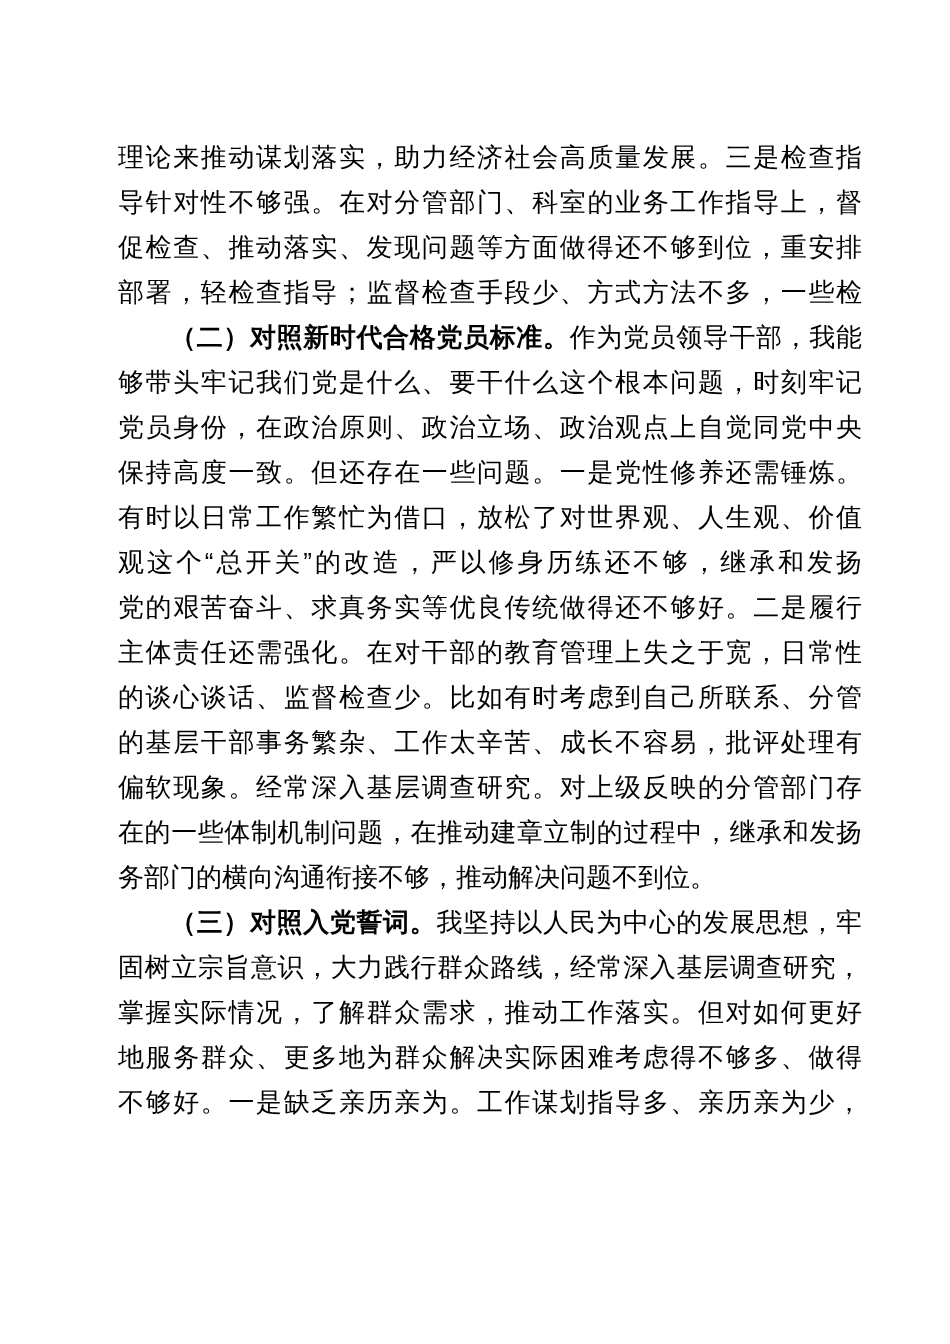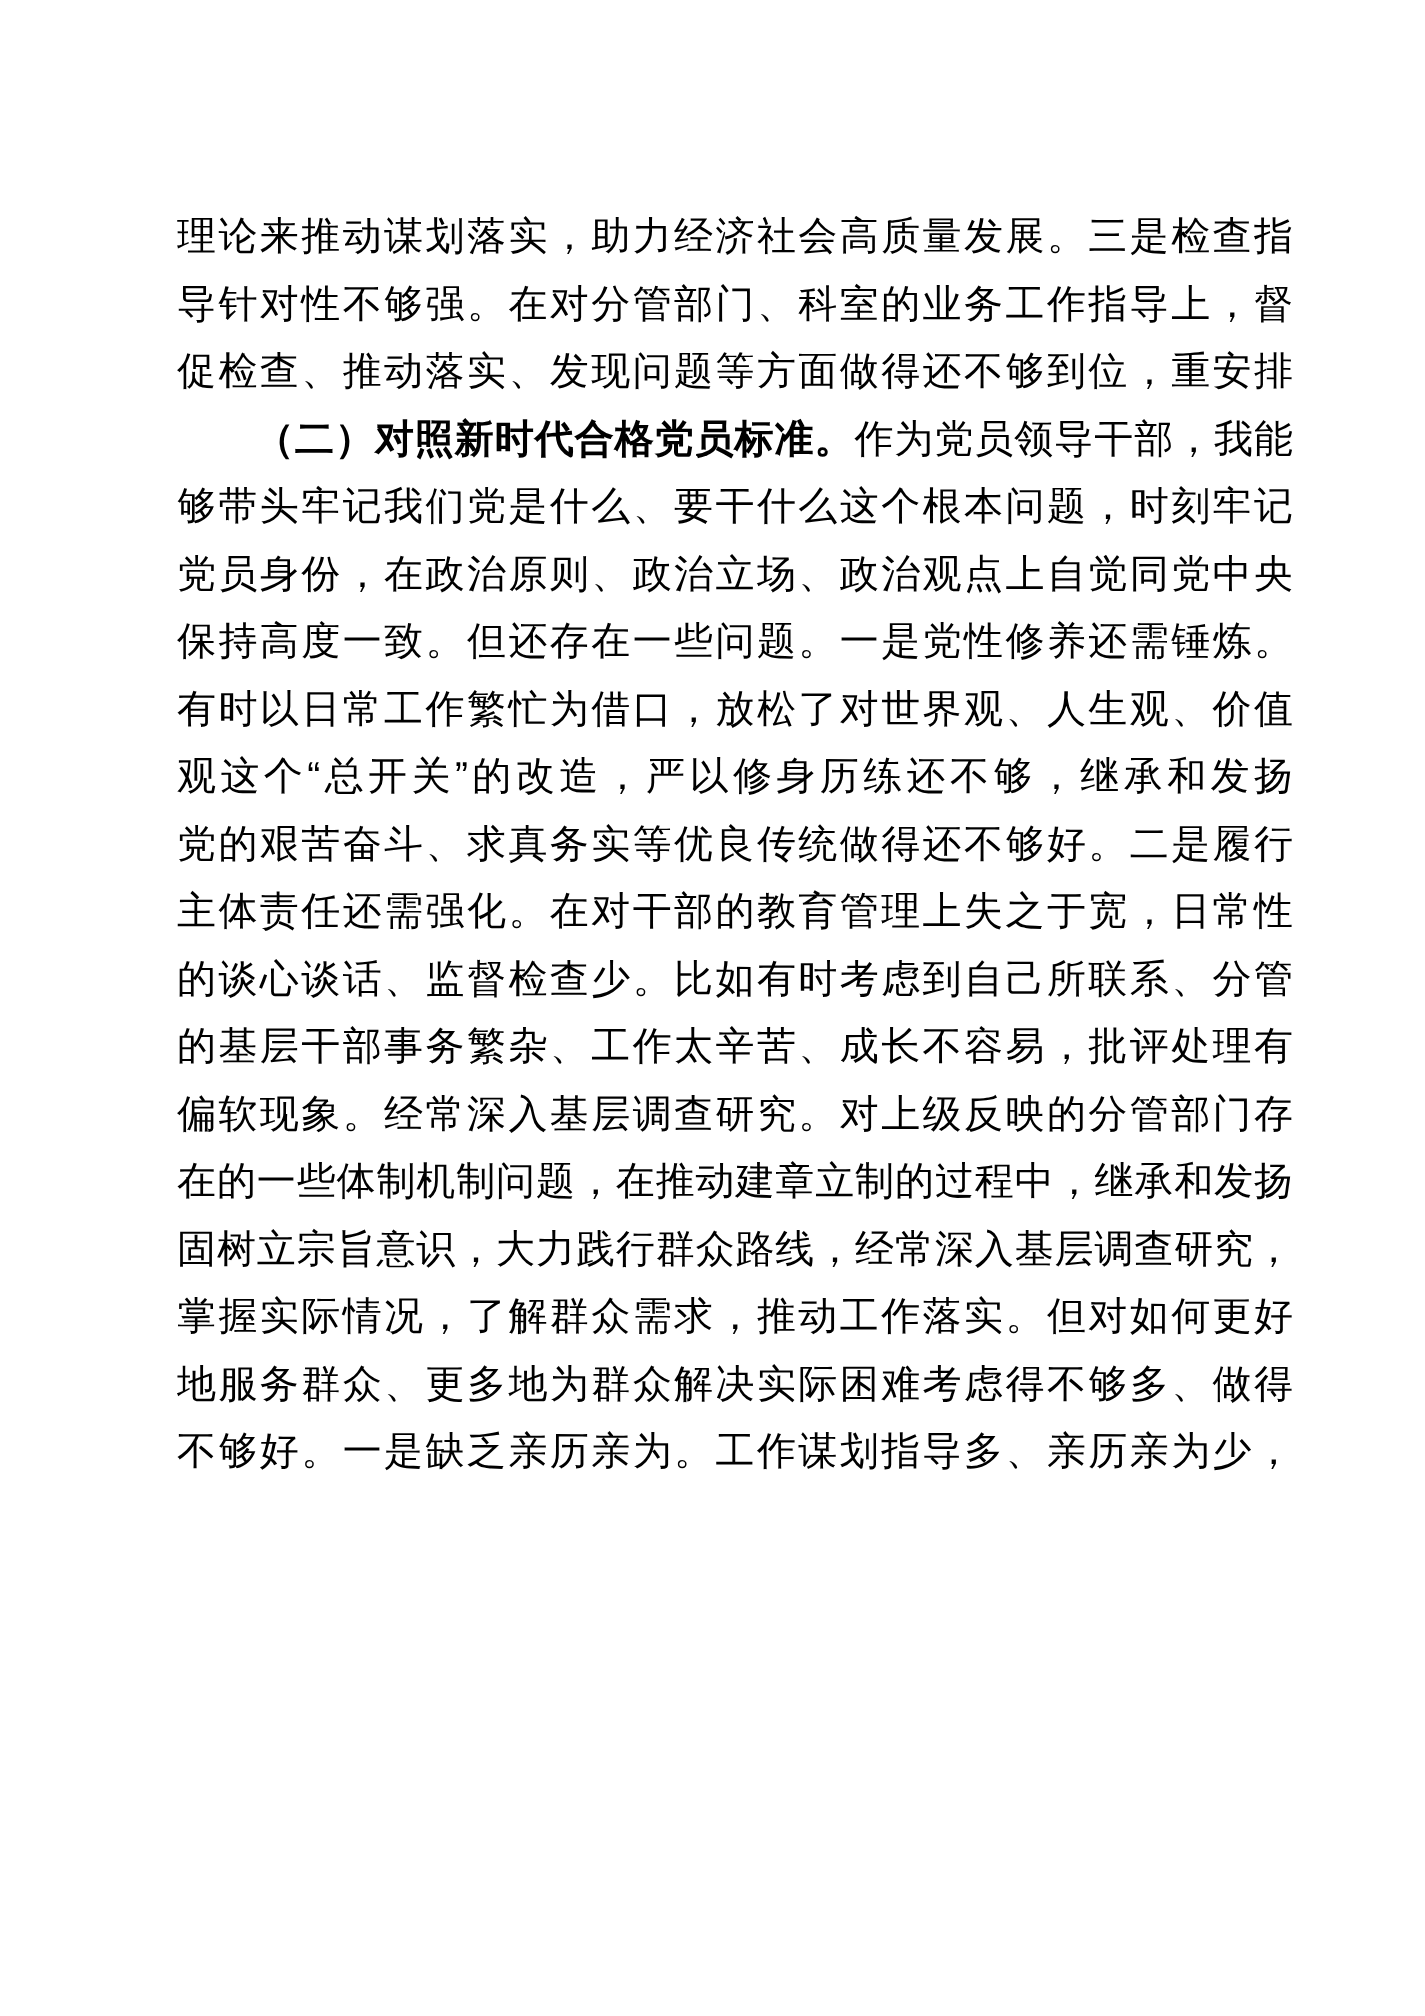--- a/index.html
+++ b/index.html
@@ -47,35 +47,38 @@
 </style>
 </head>
 <body>
 
 <div class="page" style="background: rgb(255, 255, 255);">
   <div class="content" style="color: rgb(0, 0, 0);">
       <div class="paragraph">
         <div class="line fill"><span class="seg">理论来推动谋划落实，助力经济社会高质量发展。三是检查指</span></div>
         <div class="line fill"><span class="seg">导针对性不够强。在对分管部门、科室的业务工作指导上，督</span></div>
         <div class="line fill"><span class="seg">促检查、推动落实、发现问题等方面做得还不够到位，重安排</span></div>
+        <div class="line fill"><span class="seg">部署，轻检查指导；监督检查手段少、方式方法不多，一些检</span></div>
       </div>
       <div class="paragraph">
         <div class="line fill indent"><span class="seg bold">（二）对照新时代合格党员标准。</span><span class="seg">作为党员领导干部，我能</span></div>
         <div class="line fill"><span class="seg">够带头牢记我们党是什么、要干什么这个根本问题，时刻牢记</span></div>
         <div class="line fill"><span class="seg">党员身份，在政治原则、政治立场、政治观点上自觉同党中央</span></div>
         <div class="line fill"><span class="seg">保持高度一致。但还存在一些问题。一是党性修养还需锤炼。</span></div>
         <div class="line fill"><span class="seg">有时以日常工作繁忙为借口，放松了对世界观、人生观、价值</span></div>
         <div class="line fill"><span class="seg">观这个“总开关”的改造，严以修身历练还不够，继承和发扬</span></div>
         <div class="line fill"><span class="seg">党的艰苦奋斗、求真务实等优良传统做得还不够好。二是履行</span></div>
         <div class="line fill"><span class="seg">主体责任还需强化。在对干部的教育管理上失之于宽，日常性</span></div>
         <div class="line fill"><span class="seg">的谈心谈话、监督检查少。比如有时考虑到自己所联系、分管</span></div>
         <div class="line fill"><span class="seg">的基层干部事务繁杂、工作太辛苦、成长不容易，批评处理有</span></div>
         <div class="line fill"><span class="seg">偏软现象。经常深入基层调查研究。对上级反映的分管部门存</span></div>
         <div class="line fill"><span class="seg">在的一些体制机制问题，在推动建章立制的过程中，继承和发扬</span></div>
+        <div class="line"><span class="seg">务部门的横向沟通衔接不够，推动解决问题不到位。</span></div>
       </div>
       <div class="paragraph">
+        <div class="line fill indent"><span class="seg bold">（三）对照入党誓词。</span><span class="seg">我坚持以人民为中心的发展思想，牢</span></div>
         <div class="line fill"><span class="seg">固树立宗旨意识，大力践行群众路线，经常深入基层调查研究，</span></div>
         <div class="line fill"><span class="seg">掌握实际情况，了解群众需求，推动工作落实。但对如何更好</span></div>
         <div class="line fill"><span class="seg">地服务群众、更多地为群众解决实际困难考虑得不够多、做得</span></div>
         <div class="line fill"><span class="seg">不够好。一是缺乏亲历亲为。工作谋划指导多、亲历亲为少，</span></div>
       </div>
     </div>
 </div>
 
 </body></html>

